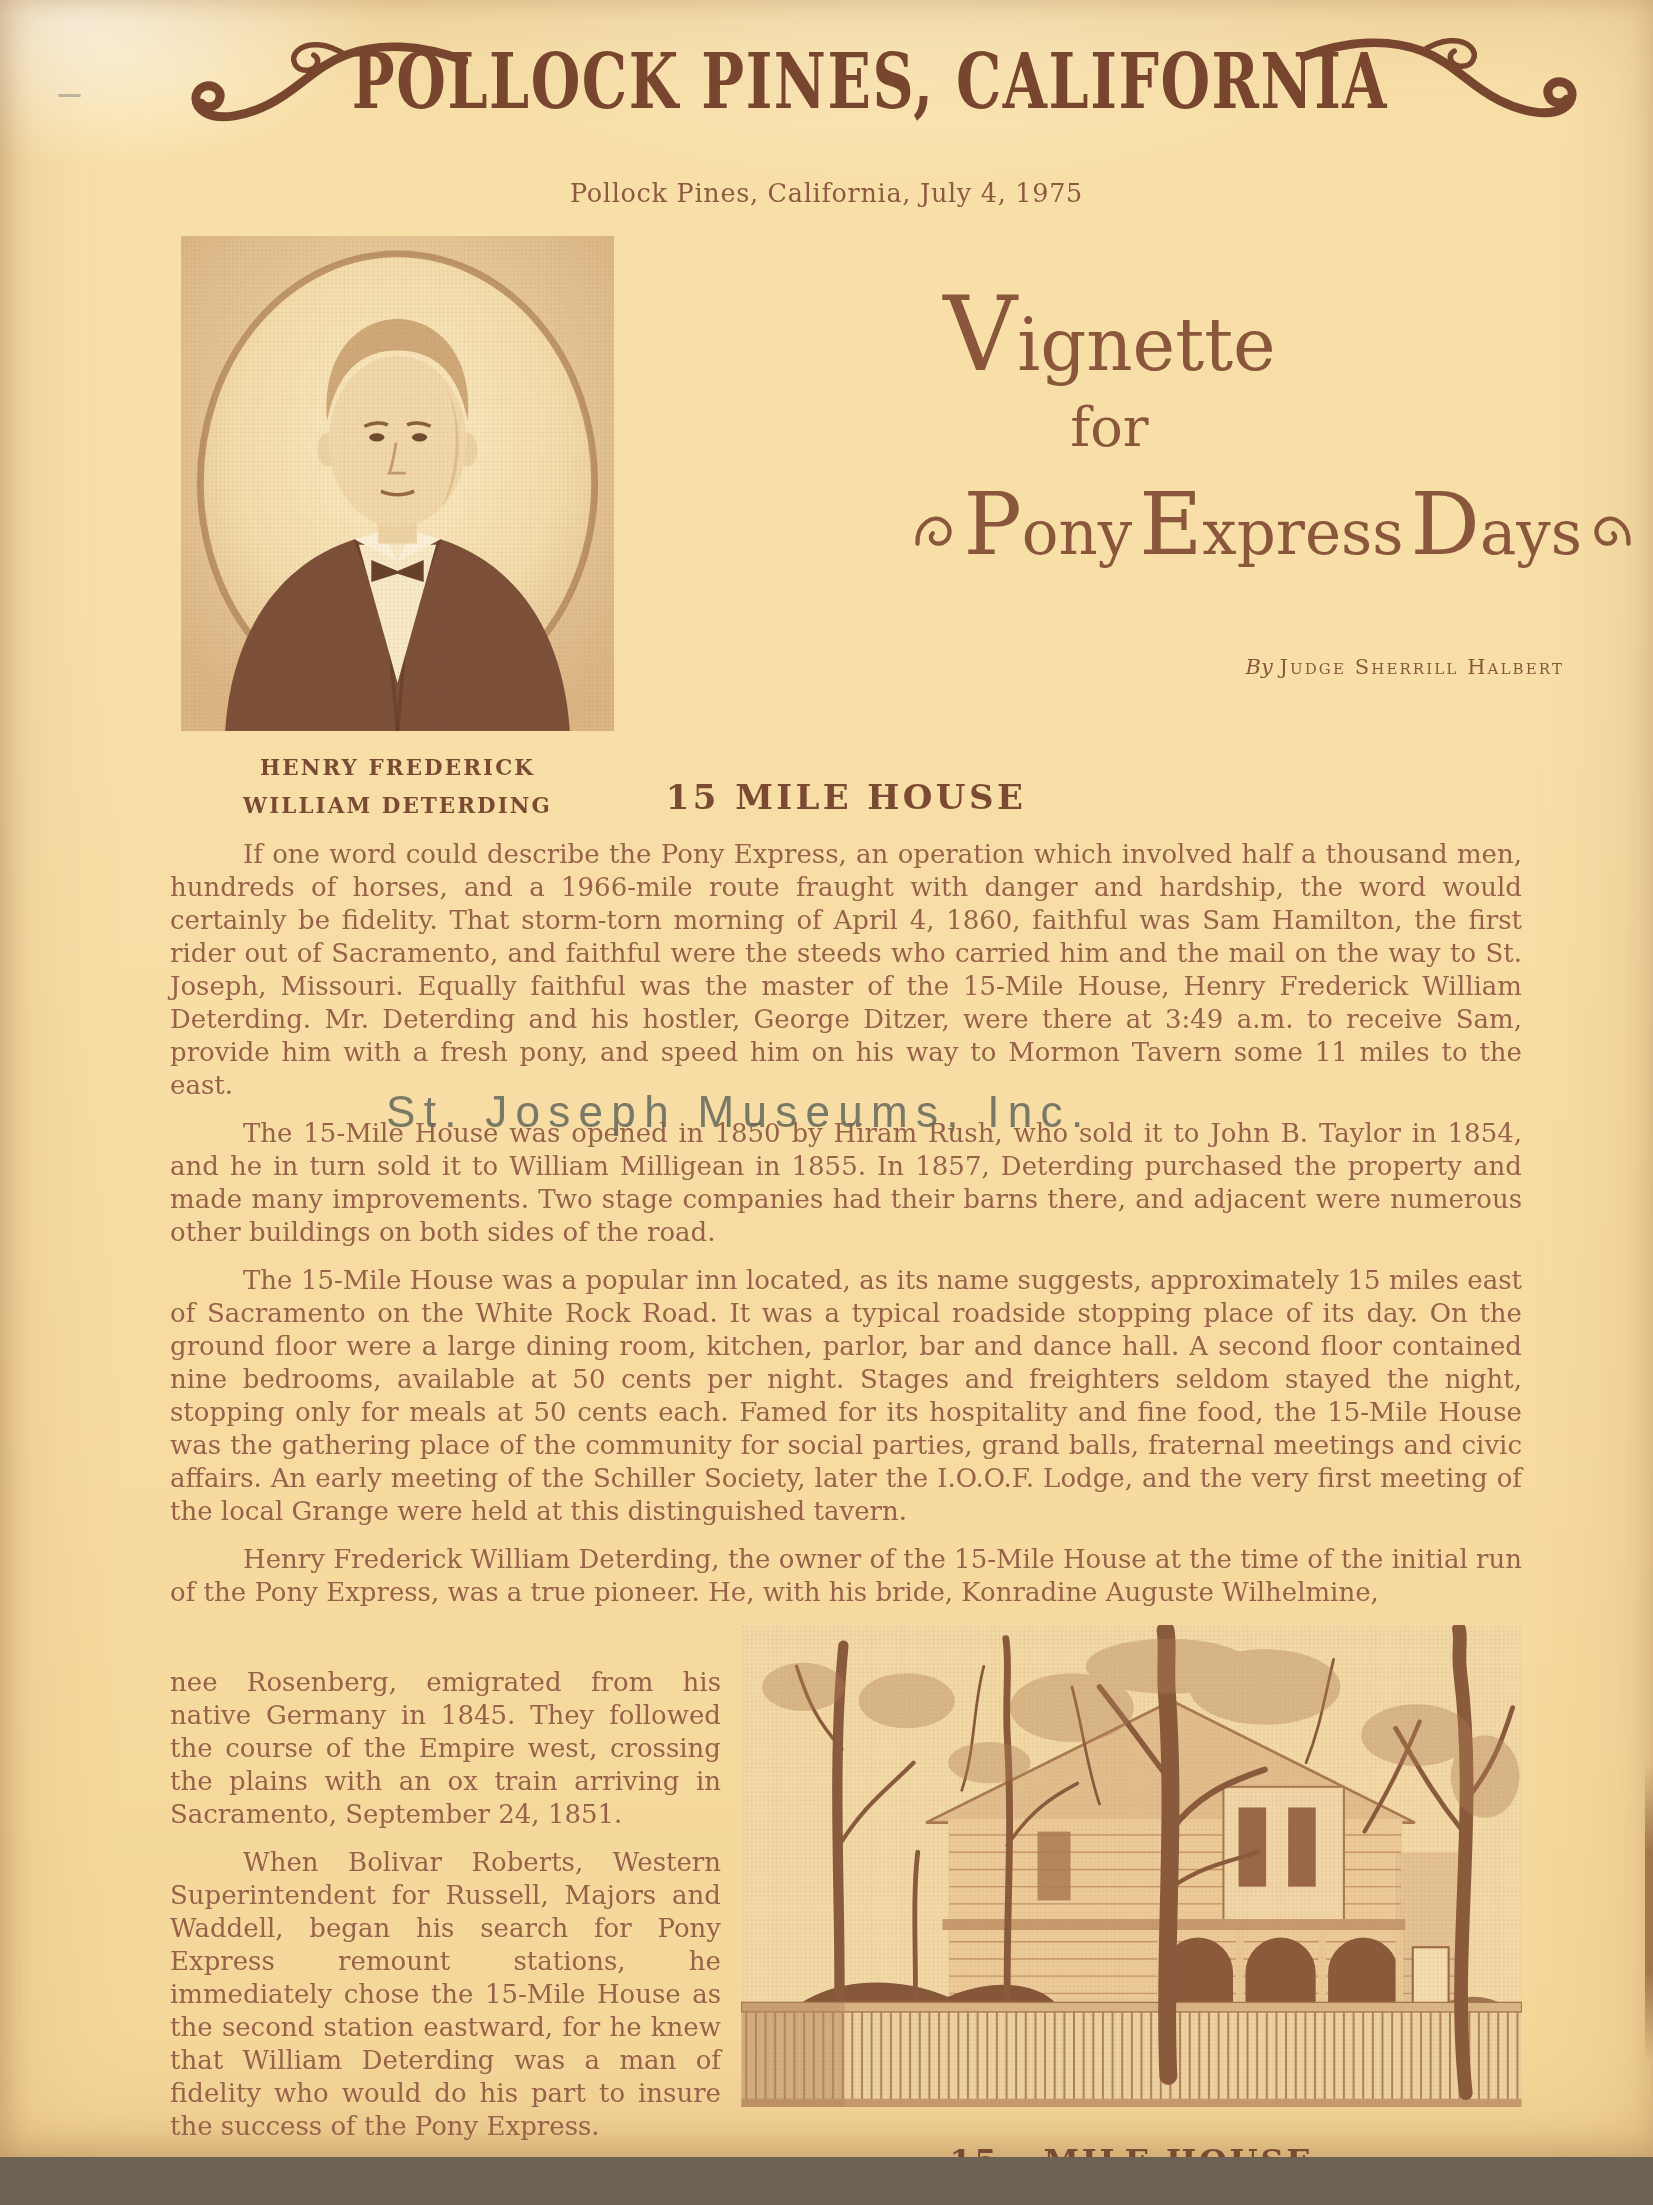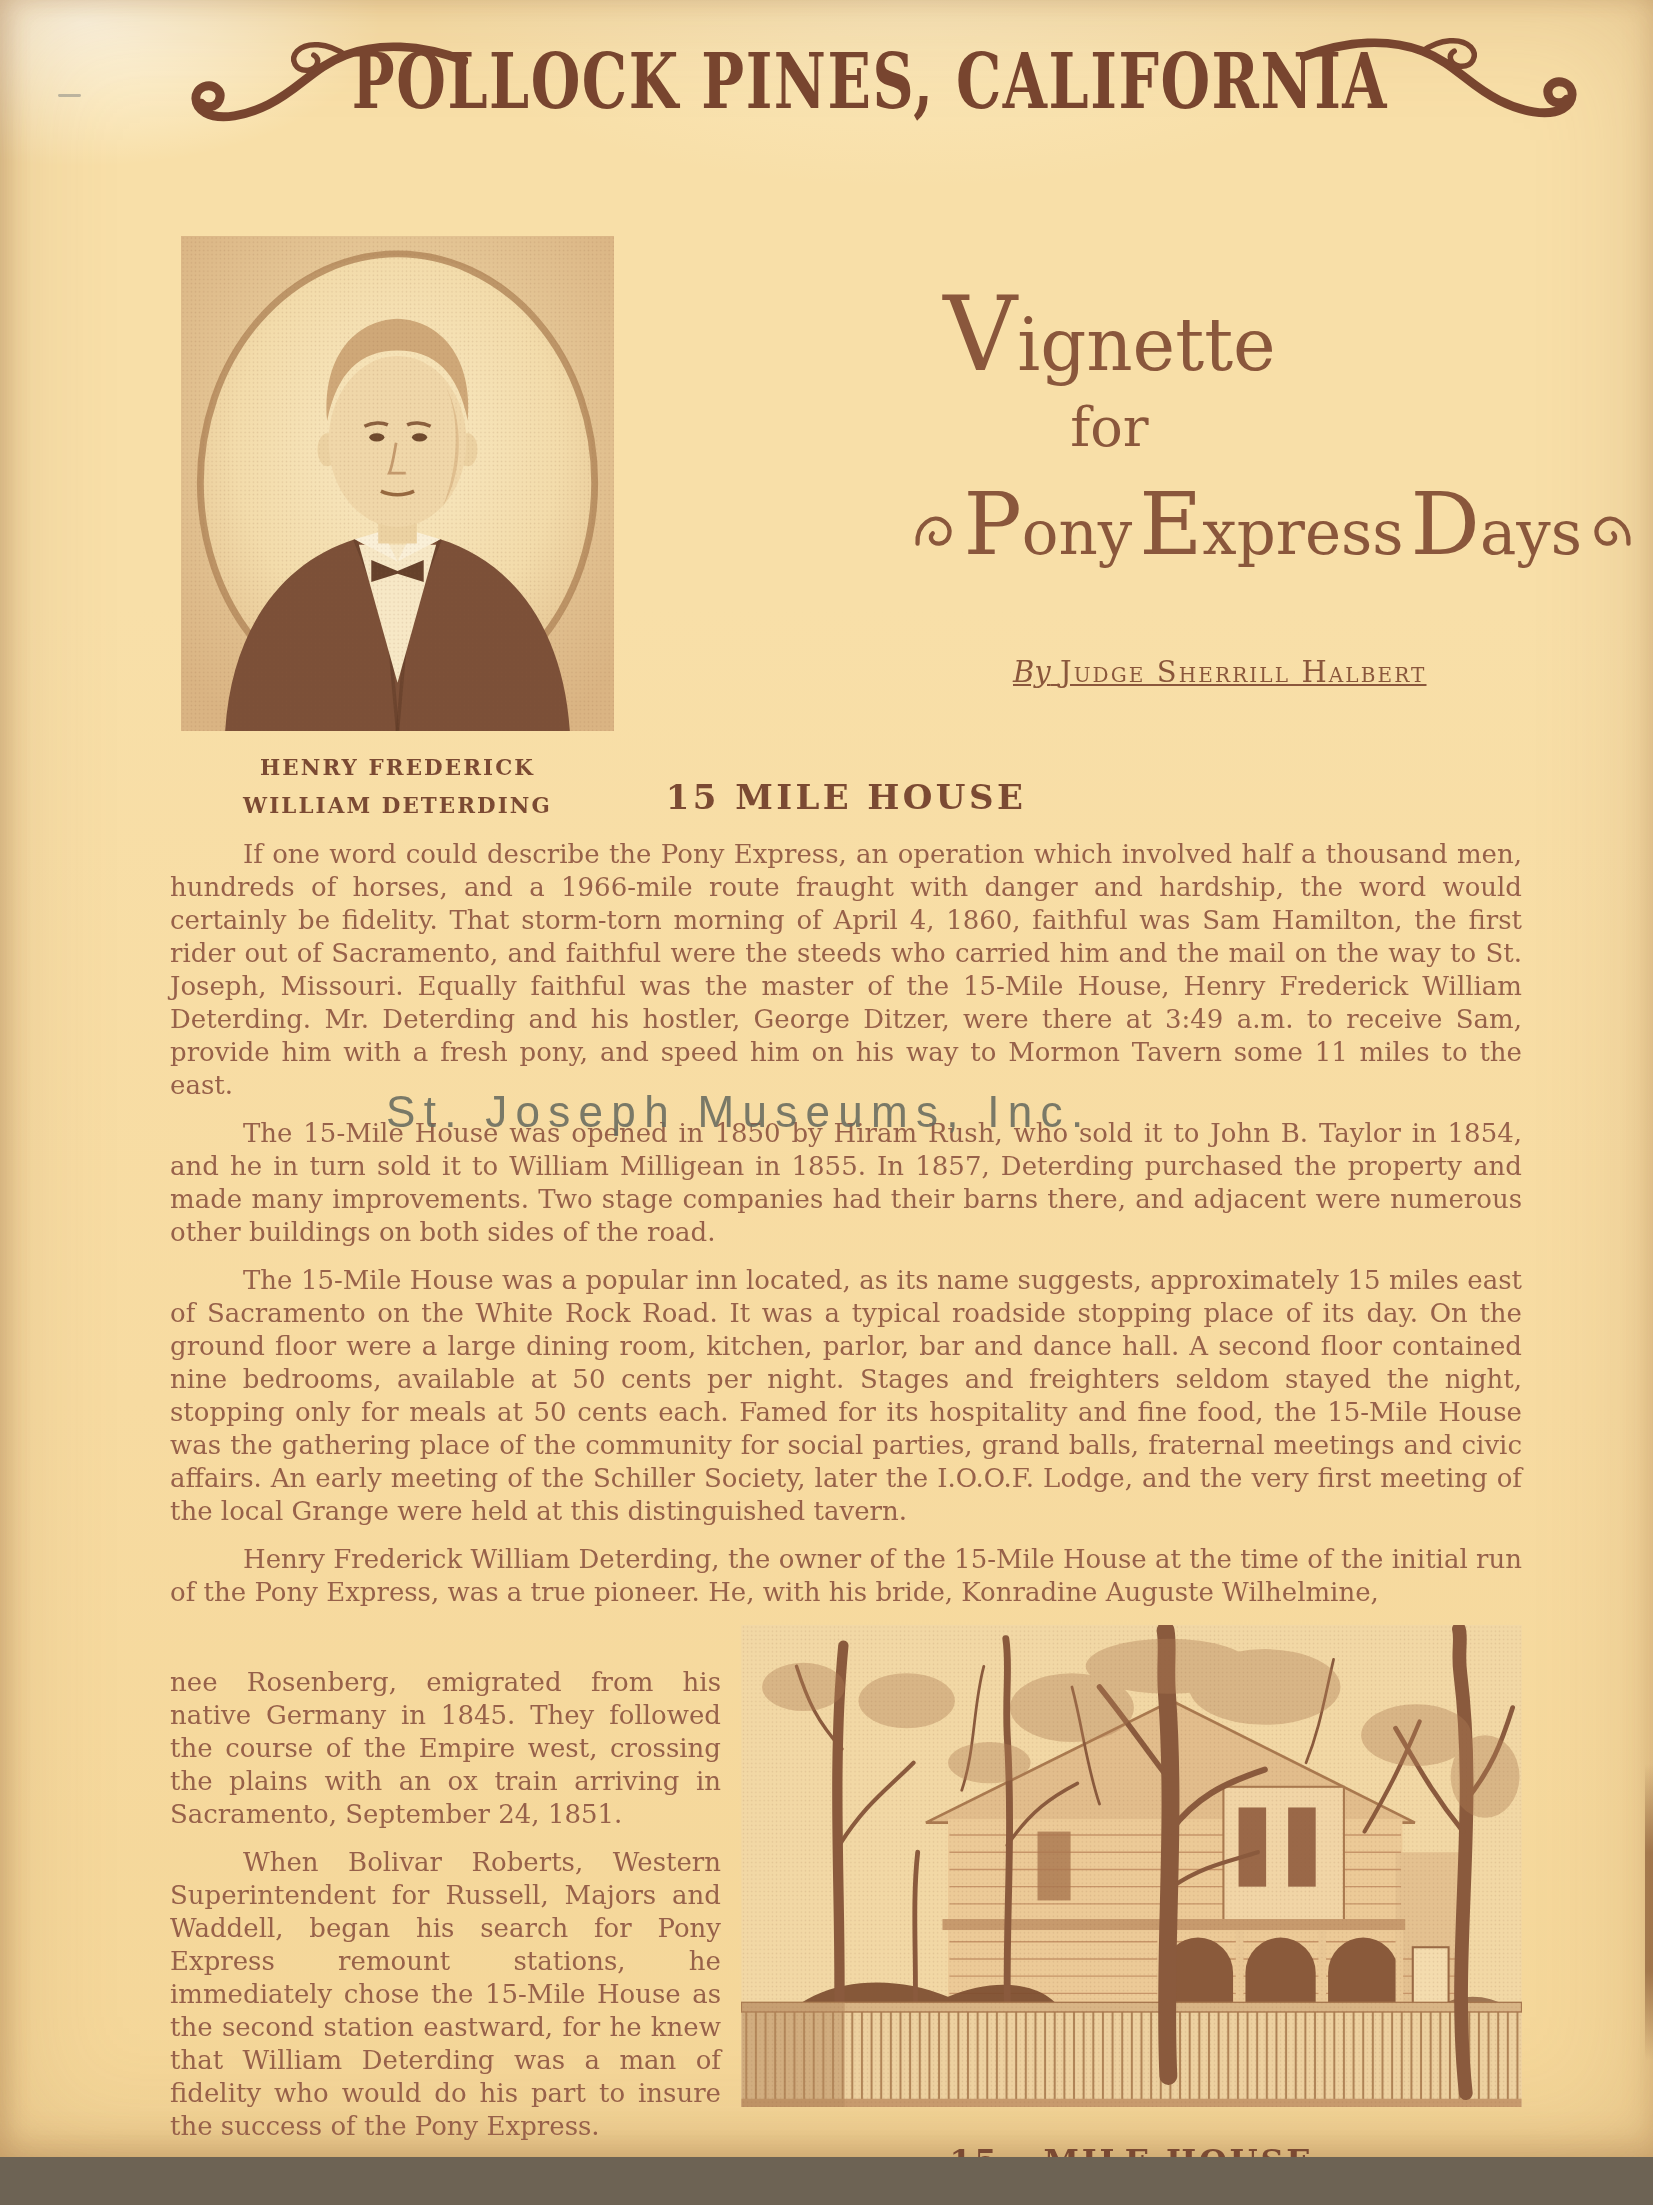--- a/index.html
+++ b/index.html
@@ -41,21 +41,21 @@
   .tb1{left:834px;top:284px;width:551px;font-size:72px;}
   .tb2{left:834px;top:396px;width:551px;font-size:54px;}
   .tb3{left:908px;top:481px;width:655px;font-size:61px;}
   .tb1 .fancy-word::first-letter,
   .tb3 .fancy-word::first-letter{font-size:1.42em;}
   .fancy-word{display:inline-block;line-height:1;}
   .tb3 .fancy-word{margin:0 3.4px;}
   .curl{vertical-align:middle;margin:0 4.1px;}
   .byline{
     position:absolute;left:1013px;top:655px;width:551px;
-    text-align:left;font-size:29px;color:#8a573c;white-space:nowrap;text-decoration:underline;
+    text-align:right;font-size:21px;color:#8a573c;white-space:nowrap;
   }
   .by-prefix{font-style:italic;}
   .by-name{font-variant-caps:small-caps;letter-spacing:2.1px;}
   
   .article-top{position:absolute;left:170px;top:777px;width:1352px;}
   .article-heading{
     margin:0 0 20.7px 0;text-align:center;
     font-size:34px;font-weight:bold;letter-spacing:3.4px;color:#7b4a33;
   }
   .body-para{
@@ -94,20 +94,21 @@
       <path d="M252 22 C 226 4, 196 2, 182 16 C 170 29, 180 46, 198 44 C 212 42, 216 28, 206 22" stroke-width="8"></path>
     </g>
   </svg>
   <div class="masthead-title">POLLOCK PINES, CALIFORNIA</div>
   <svg class="flourish flourish-right" width="296" height="103" viewBox="0 0 430 150">
     <g fill="none" stroke="#78452f" stroke-linecap="round">
       <path d="M425 30 C 360 6, 300 4, 252 22 C 205 40, 185 72, 140 94 C 108 110, 70 118, 48 106 C 30 96, 30 74, 46 68 C 60 63, 74 74, 68 88 C 63 99, 48 100, 42 92" stroke-width="13"></path>
       <path d="M252 22 C 226 4, 196 2, 182 16 C 170 29, 180 46, 198 44 C 212 42, 216 28, 206 22" stroke-width="8"></path>
     </g>
   </svg>
+  <div class="dateline">Pollock Pines, California, July 4, 1975</div>
 
   <figure class="portrait">
     <svg width="433" height="495" viewBox="0 0 628 718">
       <defs>
         <radialGradient id="pg" cx="50%" cy="42%" r="68%">
           <stop offset="0%" stop-color="#f9e9c2"></stop>
           <stop offset="55%" stop-color="#f3dcab"></stop>
           <stop offset="100%" stop-color="#dcb684"></stop>
         </radialGradient>
         <pattern id="ht1" width="6" height="6" patternUnits="userSpaceOnUse">

